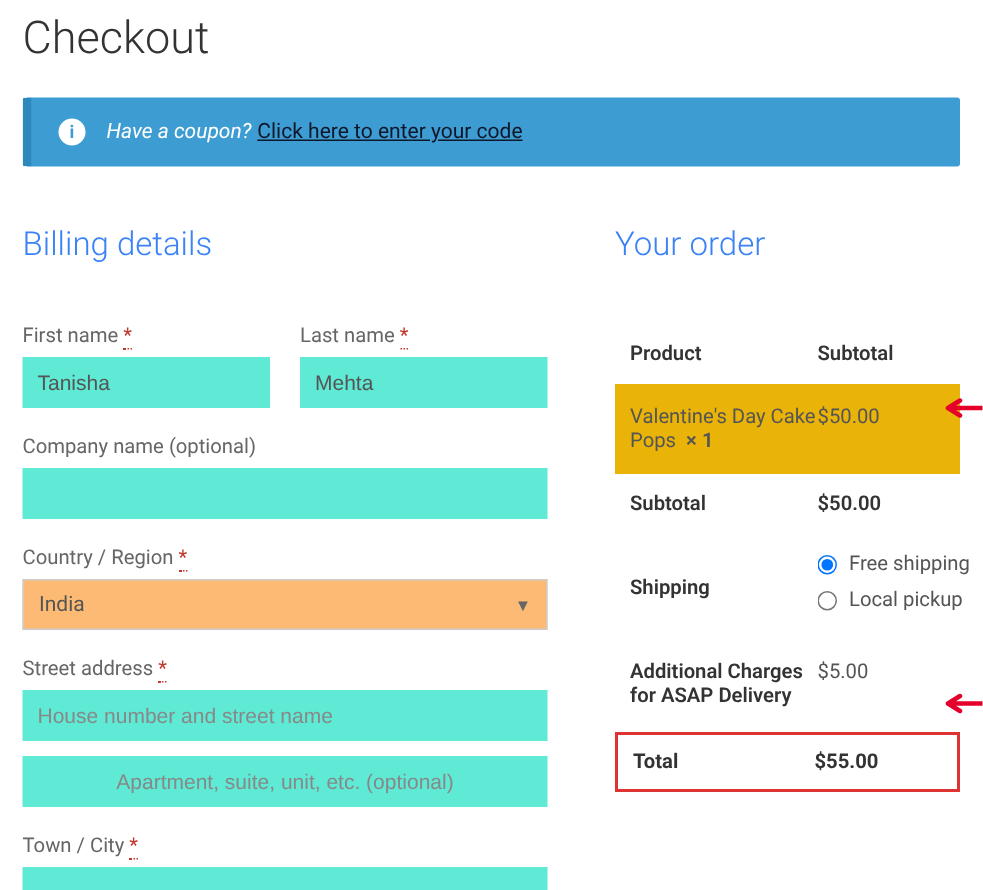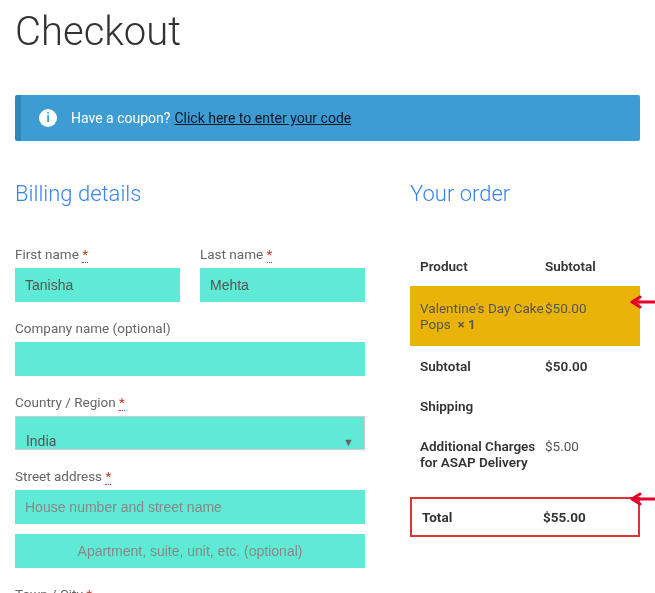--- a/index.html
+++ b/index.html
@@ -4,24 +4,24 @@
 <style>
   * { box-sizing: border-box; margin: 0; padding: 0; }
   body {
     font-family: -apple-system, BlinkMacSystemFont, "Segoe UI", Roboto, sans-serif;
     background: #fff;
     width: 655px;
     padding: 0 15px 20px 15px;
     color: #333;
   }
   h1 {
-    font-size: 40px;
+    font-size: 30px;
     font-weight: 300;
     color: #333;
-    margin: 8px 0 40px 0;
+    margin: 8px 0 22px 0;
   }
   .coupon-banner {
     background: #3d9cd2;
     color: #fff;
     padding: 14px 18px;
     font-size: 14px;
     display: flex;
     align-items: center;
     border-radius: 2px;
     border-left: 6px solid #2f88bb;
@@ -33,21 +33,21 @@
     border-radius: 50%;
     background: #fff;
     color: #3d9cd2;
     font-size: 12px;
     font-weight: 700;
     align-items: center;
     justify-content: center;
     margin-right: 14px;
   }
   .coupon-banner a { color: #0f172a; text-decoration: underline; }
-  .coupon-banner .q { margin-right: 4px; }
+  .coupon-banner .q { margin-right: 4px; font-style: italic; }
 
   .columns { display: flex; gap: 45px; align-items: flex-start; }
   .col-billing { flex: 1; }
   .col-order   { width: 230px; }
 
   h2 {
     font-size: 22px;
     font-weight: 300;
     color: #3b82f6;
     margin-bottom: 40px;
@@ -71,24 +71,24 @@
     background: #5eead4;
     border: none;
     padding: 0 10px;
     font-size: 14px;
     color: #555;
   }
   input::placeholder { color: #888; }
   .addr2 { margin-top: 10px; text-align: center; }
 
   .select {
-    background: #5eead4;
+    background: #fdba74;
     border: 1px solid #ccc;
     display: flex;
-    align-items: flex-end;
+    align-items: center;
     justify-content: space-between;
     cursor: pointer;
   }
   .select .arrow { color: #666; font-size: 11px; }
 
   
   .order-table { width: 100%; font-size: 13.5px; color: #555; }
   .order-table .row {
     display: flex;
     padding: 12px 10px;
@@ -99,21 +99,21 @@
   .order-table .prodrow { background: #eab308; padding: 14px 10px; }
   .order-table .subrow { font-weight: 600; color: #333; }
   .order-table .shiprow { font-weight: 600; color: #333; align-items: center; }
   .order-table .shiprow .c2 { font-weight: 400; color: #555; }
   .order-table .charge .c1 { font-weight: 600; color: #333; }
   .order-table .totalrow {
     border: 2px solid #d33;
     font-weight: 700;
     color: #333;
     padding: 10px;
-    margin-top: 15px;
+    margin-top: 4px;
   }
   .ship-option { display: flex; align-items: center; gap: 8px; margin-bottom: 8px; white-space: nowrap; }
   .ship-option input { margin: 0; }
 
   .qty { font-weight: 600; }
 
   
   .arrow-annot {
     position: absolute;
     width: 42px; height: 14px;
@@ -190,20 +190,30 @@
         <div class="c2">$50.00</div>
       </div>
 
       <div class="row subrow">
         <div class="c1">Subtotal</div>
         <div class="c2">$50.00</div>
       </div>
 
       <div class="row shiprow">
         <div class="c1">Shipping</div>
+        <div class="c2">
+          <div class="ship-option">
+            <input type="radio" name="ship" checked="" style="">
+            <span>Free shipping</span>
+          </div>
+          <div class="ship-option">
+            <input type="radio" name="ship" style="">
+            <span>Local pickup</span>
+          </div>
+        </div>
       </div>
 
       <div class="row charge">
         <div class="c1">Additional Charges for ASAP Delivery</div>
         <div class="c2">$5.00</div>
       </div>
 
       <div class="row totalrow">
         <div class="c1">Total</div>
         <div class="c2">$55.00</div>

